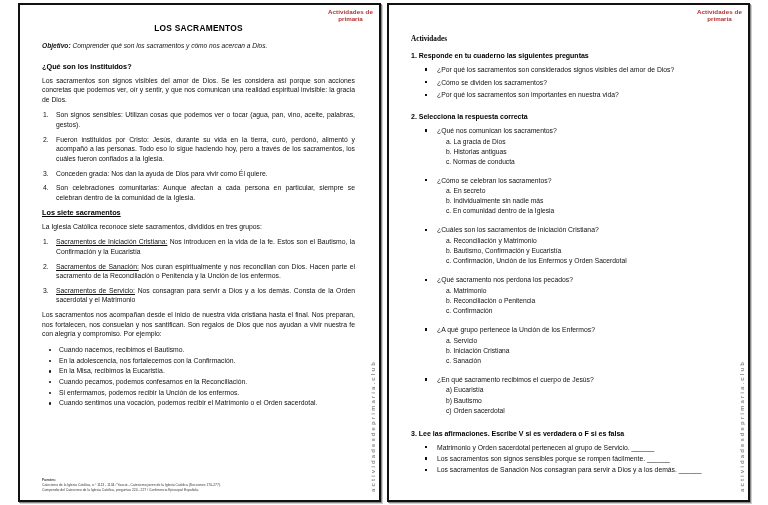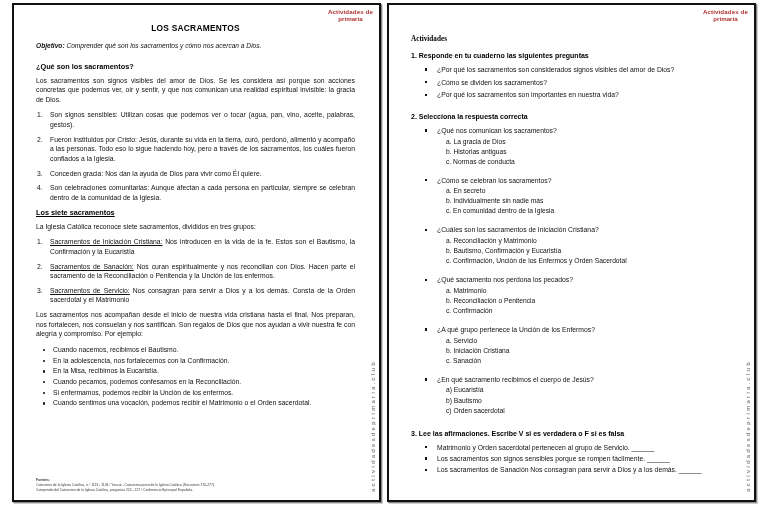--- a/index.html
+++ b/index.html
@@ -8,21 +8,21 @@
     margin: 0; padding: 0;
     width: 768px; height: 505px;
     background: #ffffff;
     font-family: "Liberation Sans", sans-serif;
     overflow: hidden;
   }
   .spread {
     width: 768px; height: 505px;
     display: flex;
     gap: 6px;
-    padding: 3px 12px;
+    padding: 3px 18px;
     background: #ffffff;
   }
   .page {
     position: relative;
     flex: 1 1 0;
     background: #ffffff;
     border: 2px solid #111111;
     box-shadow: 1px 1px 0 0 #888, 2px 2px 0 0 #cfcfcf;
     overflow: hidden;
   }
@@ -249,21 +249,21 @@
       <span class="b2">primaria</span>
     </div>
     <div class="side-watermark">actividadesdeprimaria.club</div>
 
     <div class="page-inner">
 
       <div class="doc-title">LOS SACRAMENTOS</div>
 
       <p class="objective"><b>Objetivo:</b><span> Comprender qué son los sacramentos y cómo nos acercan a Dios.</span></p>
 
-      <h2 class="sec">¿Qué son los sacramentos?</h2>
+      <h2 class="sec">¿Qué son los instituidos?</h2>
       <p class="body">Los sacramentos son signos visibles del amor de Dios. Se les considera así porque son acciones concretas que podemos ver, oír y sentir, y que nos comunican una realidad espiritual invisible: la gracia de Dios.</p>
 
       <ol class="num" id="s2list">
           <li><span class="mk">1.</span><span class="lead">Son signos sensibles:</span><span> Utilizan cosas que podemos ver o tocar (agua, pan, vino, aceite, palabras, gestos).</span></li>
           <li><span class="mk">2.</span><span class="lead">Fueron instituidos por Cristo:</span><span> Jesús, durante su vida en la tierra, curó, perdonó, alimentó y acompañó a las personas. Todo eso lo sigue haciendo hoy, pero a través de los sacramentos, los cuáles fueron confiados a la Iglesia.</span></li>
           <li><span class="mk">3.</span><span class="lead">Conceden gracia:</span><span> Nos dan la ayuda de Dios para vivir como Él quiere.</span></li>
           <li><span class="mk">4.</span><span class="lead">Son celebraciones comunitarias:</span><span> Aunque afectan a cada persona en particular, siempre se celebran dentro de la comunidad de la Iglesia.</span></li>
         </ol>
 
       <h2 class="sec tight">Los siete sacramentos</h2>

